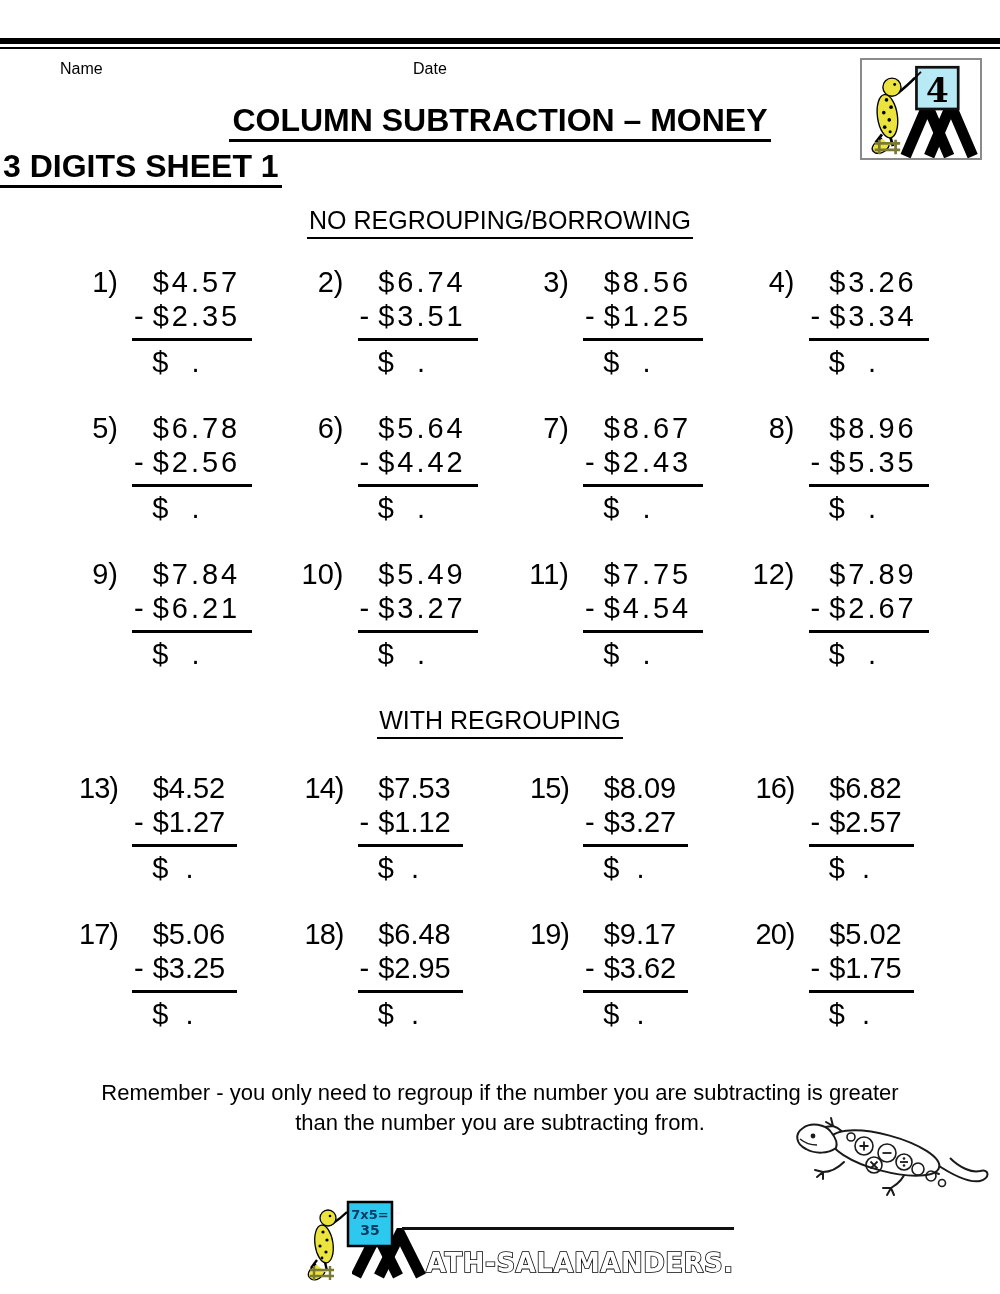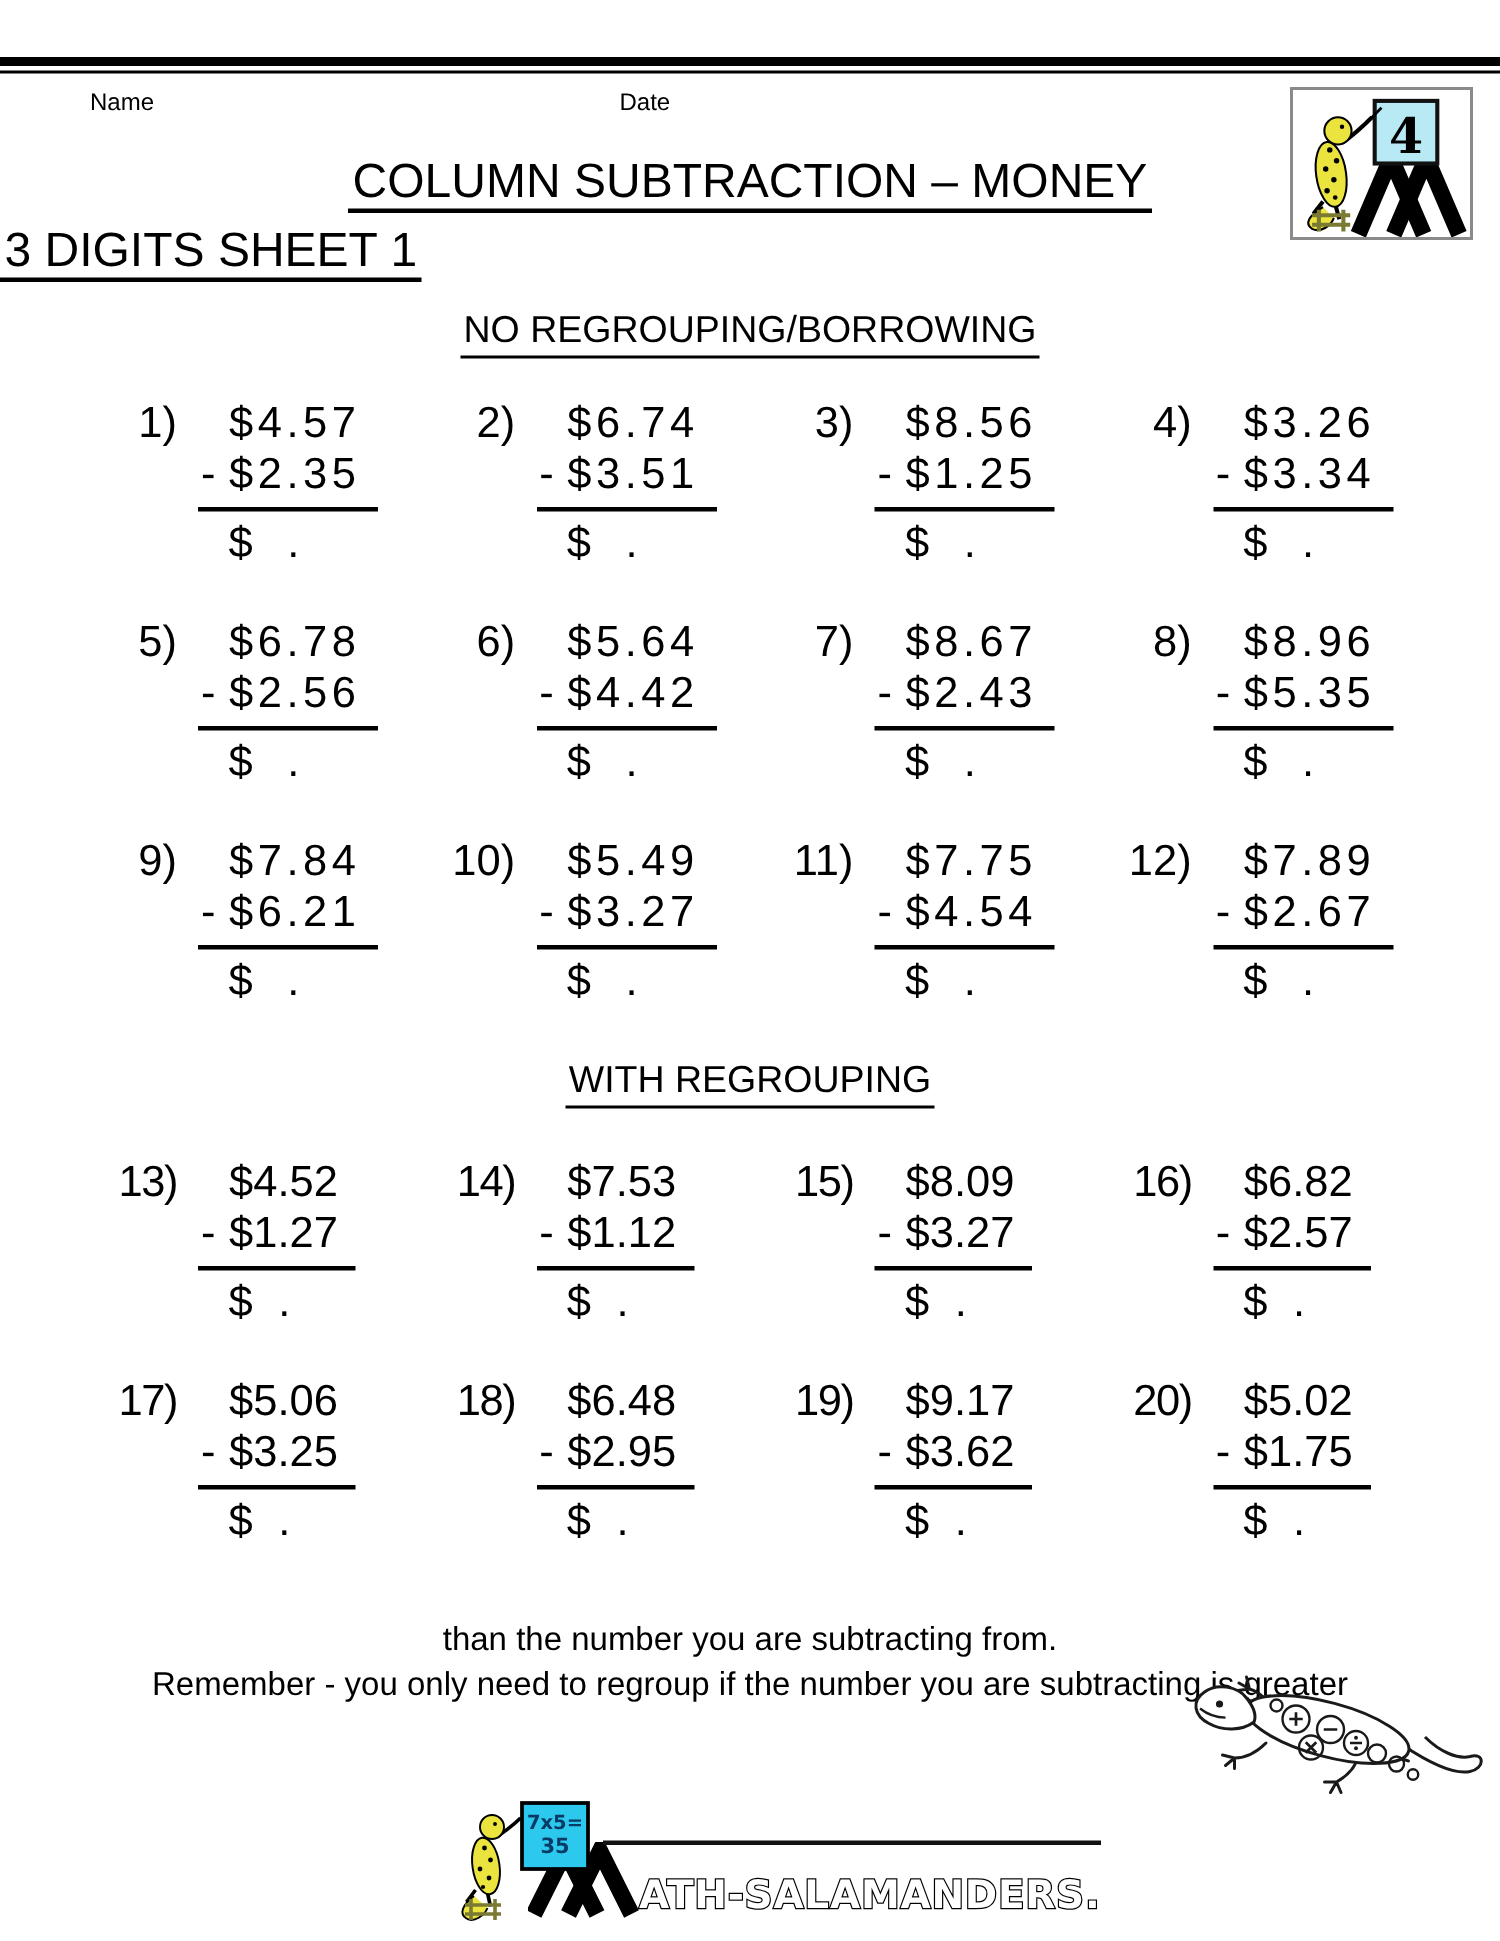--- a/index.html
+++ b/index.html
@@ -20,21 +20,21 @@
 
   .logo-box {
     position:absolute; left:860px; top:58px;
     width:122px; height:102px;
     border:2px solid #8a8a8a; background:#fff;
     box-sizing:border-box;
   }
 
   .title-wrap { position:absolute; top:104px; left:0; width:100%; text-align:center; line-height:1; }
   .title-line {
-    display:inline-block; font-weight:normal; font-size:32px;
+    display:inline-block; font-weight:bold; font-size:32px;
     letter-spacing:0px; border-bottom:3px solid #000; padding:0 3px 3px 3px;
     white-space:nowrap;
   }
   #title-line2-wrap { position:absolute; top:150px; left:0; width:100%; line-height:1; }
 
   .section-heading-wrap { position:absolute; left:0; width:100%; text-align:center; line-height:1; }
   #heading1 { top:208px; }
   #heading2 { top:708px; }
   .section-heading {
     display:inline-block; font-size:25px; border-bottom:2px solid #000;
@@ -359,22 +359,22 @@
       <div class="row-sub">
         <span class="minus">-</span>
         <span class="amt">$1.75</span>
       </div>
       <div class="row-ans">$ .</div>
     </div>
   </div>
   </div>
 
 <div class="reminder">
+  <div>Remember - you only need to regroup if the number you are subtracting is greater</div>
   <div>than the number you are subtracting from.</div>
-  <div>Remember - you only need to regroup if the number you are subtracting is greater</div>
 </div>
 
 <div id="gecko-wrap">
   <svg width="205" height="95" viewBox="0 0 205 95">
     <g stroke="#1a1a1a" stroke-width="2" stroke-linecap="round" fill="none">
       <path d="M60,36 C58,28 52,22 45,20 M45,20 l-7,-4 M45,20 l-2,-8 M45,20 l-8,1"></path>
       <path d="M56,56 C50,62 43,66 35,66 M35,66 l-8,-2 M35,66 l-6,5 M35,66 l0,7"></path>
       <path d="M118,64 C116,72 110,78 103,82 M103,82 l-8,0 M103,82 l-4,7 M103,82 l3,7"></path>
       <path d="M132,56 C137,62 143,66 151,68"></path>
     </g>

